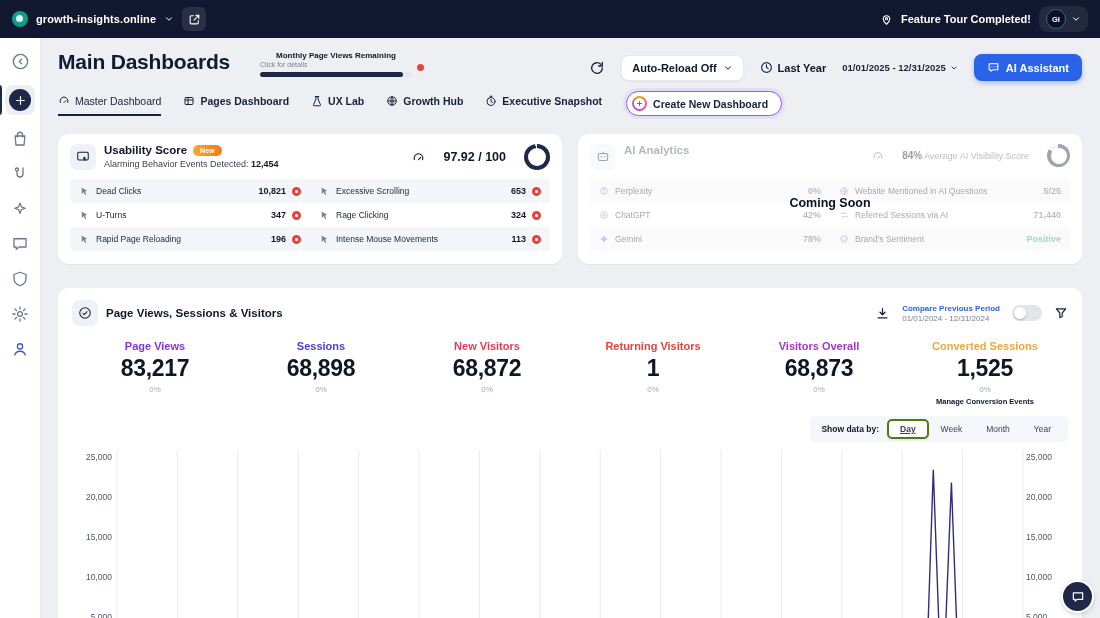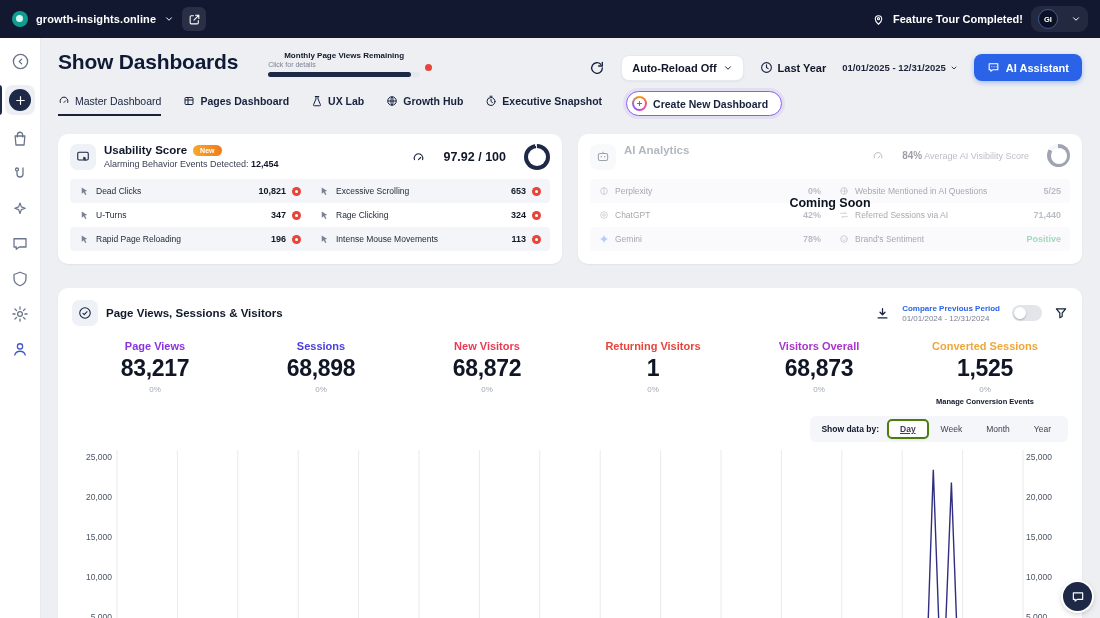--- a/index.html
+++ b/index.html
@@ -11,21 +11,21 @@
     justify-content:space-between; padding:0 12px; }
   .tb-left, .tb-right { display:flex; align-items:center; gap:8px; }
   .favicon { width:16px; height:16px; border-radius:50%; background:#0f9d8f;
     position:relative; flex:0 0 auto; }
   .favicon::after { content:''; position:absolute; left:4px; top:4px; width:7px; height:7px;
     border-radius:50%; background:#d9f7ef; }
   .tb-site { color:#fff; font-size:11px; font-weight:600; letter-spacing:.1px; }
   .tb-iconbtn { width:24px; height:24px; border-radius:6px; background:rgba(255,255,255,.10);
     display:flex; align-items:center; justify-content:center; }
   .tb-text { color:#fff; font-size:11px; font-weight:600; }
-  .avatar-wrap { display:flex; align-items:center; gap:13px; background:rgba(255,255,255,.08);
+  .avatar-wrap { display:flex; align-items:center; gap:5px; background:rgba(255,255,255,.08);
     border-radius:9px; padding:3px 7px; }
   .avatar { width:20px; height:20px; border-radius:50%; background:#0b1226;
     border:1.5px solid #41598f; color:#fff; font-size:7.5px; font-weight:bold;
     display:flex; align-items:center; justify-content:center; }
   svg.ic { display:block; }
 
   
   .app { display:flex; height:580px; }
   .sidebar { width:41px; background:#fff; border-right:1px solid #e7e9ee;
     display:flex; flex-direction:column; align-items:center; padding-top:12px; gap:13px;
@@ -236,21 +236,21 @@
       <svg class="ic" width="18" height="18" viewBox="0 0 24 24" fill="none" stroke="currentColor" stroke-width="1.7" stroke-linecap="round">
           <circle cx="12" cy="8.5" r="3.5"></circle>
           <path d="M5 20c1.2-3.5 4-5 7-5s5.8 1.5 7 5"></path>
         </svg>
     </span>
   </nav>
 
   <main class="main">
 
     <div class="head">
-      <h1 class="page-title">Show Dashboards</h1>
+      <h1 class="page-title">Main Dashboards</h1>
 
       <div class="quota">
         <div class="quota-title">Monthly Page Views Remaining</div>
         <div class="quota-sub">Click for details</div>
         <div class="quota-bar">
           <div class="quota-fill" style="width: 94%;"></div>
           <span class="quota-alert"></span>
         </div>
       </div>
 

